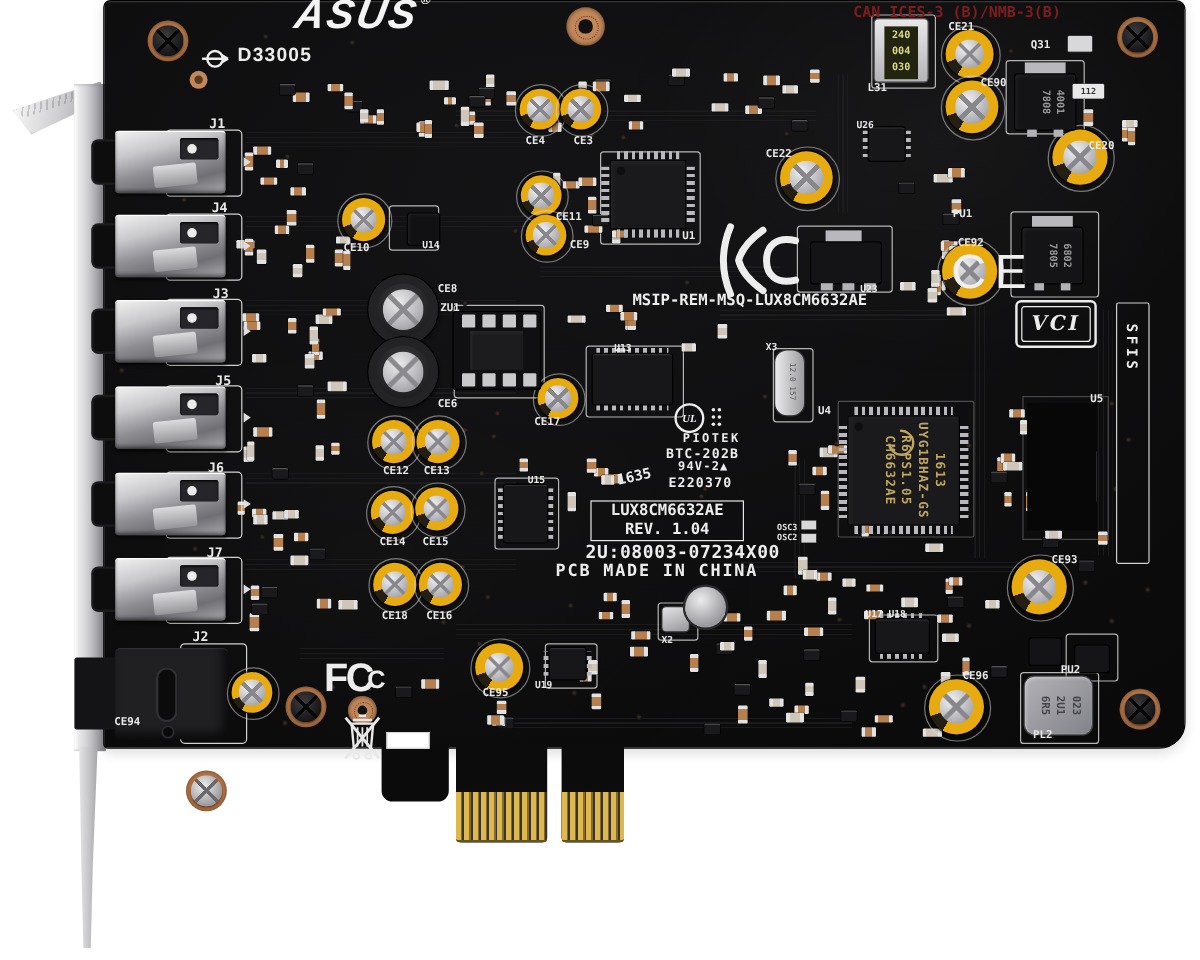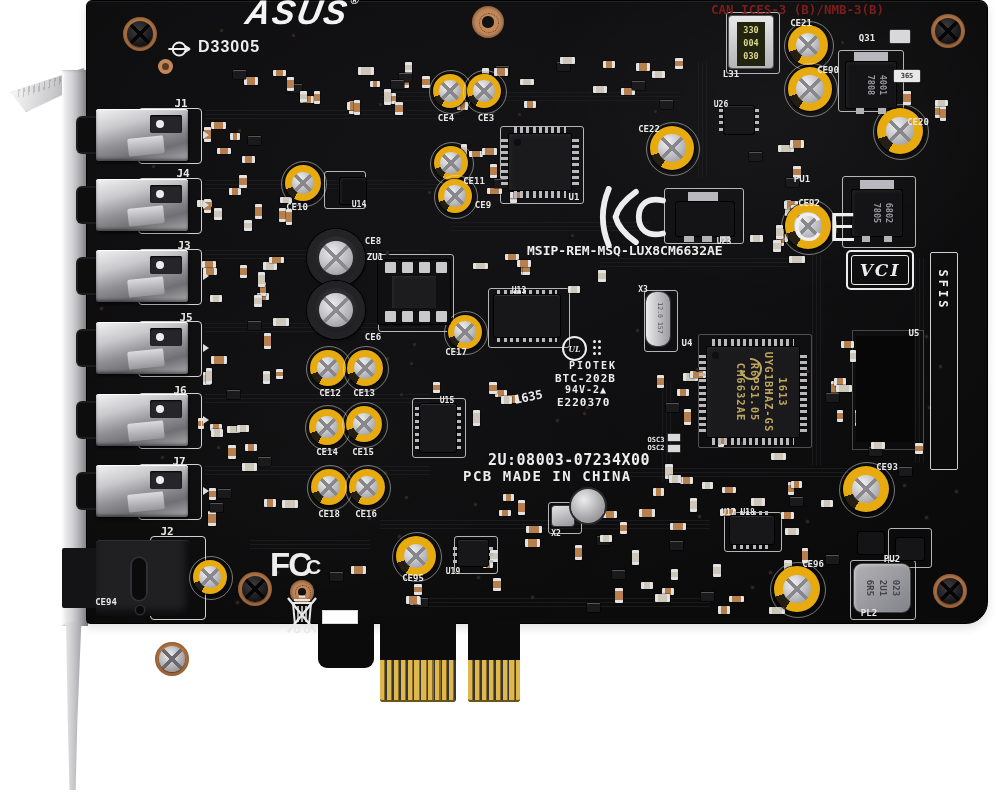--- a/index.html
+++ b/index.html
@@ -576,37 +576,37 @@
       <div style="position: absolute; left: 860px; top: 180px; width: 34px; height: 12px; background: rgb(185, 185, 189);"></div>
       <div style="position: absolute; left: 852px; top: 190px; width: 50px; height: 46px; background: rgb(20, 20, 22); border-radius: 2px; box-shadow: rgb(0, 0, 0) 0px 0px 0px 1px, rgba(255, 255, 255, 0.07) 1px 1px 4px inset;"></div>
       <div style="position: absolute; left: 849px; top: 195px; width: 56px; height: 36px; transform: rotate(90deg); color: rgb(154, 154, 158); font: bold 8.5px / 12px &quot;DejaVu Sans Mono&quot;, monospace; text-align: center;">
         <div>6802</div>
         <div>7805</div>
       </div>
       <div style="position: absolute; left: 862px; top: 236px; width: 8px; height: 6px; background: rgb(179, 179, 183);"></div>
       <div style="position: absolute; left: 884px; top: 236px; width: 8px; height: 6px; background: rgb(179, 179, 183);"></div>
       <div style="position: absolute; left: 729px; top: 16px; width: 44px; height: 52px; background: linear-gradient(rgb(232, 232, 234), rgb(180, 180, 184)); border-radius: 3px; box-shadow: rgb(85, 85, 85) 0px 0px 0px 1px;"></div>
       <div style="position: absolute; left: 737px; top: 22px; width: 28px; height: 42px; background: rgb(35, 36, 15); text-align: center; color: rgb(216, 217, 140); font: bold 8.5px / 13px &quot;DejaVu Sans Mono&quot;, monospace; padding-top: 2px;">
-        <div>330</div>
+        <div>240</div>
         <div>004</div>
         <div>030</div>
       </div>
       <div style="position: absolute; left: 854px; top: 564px; width: 56px; height: 48px; background: linear-gradient(140deg, rgb(178, 178, 182), rgb(130, 130, 138)); border-radius: 8px; box-shadow: rgb(68, 68, 68) 0px 0px 0px 1px, rgba(255, 255, 255, 0.4) 1px 1px 3px inset;"></div>
       <div style="position: absolute; left: 854px; top: 568px; width: 56px; height: 40px; transform: rotate(90deg); color: rgb(68, 68, 74); text-align: center; font: bold 9px / 13px &quot;DejaVu Sans Mono&quot;, monospace;">
         <div>023</div>
         <div>2U1</div>
         <div>6R5</div>
       </div>
       <div style="position: absolute; left: 646px; top: 292px; width: 24px; height: 54px; background: linear-gradient(90deg, rgb(236, 236, 238), rgb(156, 156, 160)); border-radius: 10px; box-shadow: rgb(51, 51, 51) 0px 0px 0px 1px;"></div>
       <div style="position: absolute; left: 628px; top: 312px; width: 60px; height: 12px; transform: rotate(90deg); color: rgb(85, 85, 90); text-align: center; font: 6.5px &quot;DejaVu Sans Mono&quot;, monospace;">12.0 157</div>
       <div style="position: absolute; left: 552px; top: 506px; width: 22px; height: 20px; background: linear-gradient(160deg, rgb(228, 228, 230), rgb(151, 151, 155)); border-radius: 3px; box-shadow: rgb(51, 51, 51) 0px 0px 0px 1px;"></div>
       <div style="position: absolute; left: 571px; top: 489px; width: 34px; height: 34px; border-radius: 50%; background: radial-gradient(circle at 38% 32%, rgb(236, 236, 238), rgb(154, 154, 158) 70%); box-shadow: rgb(42, 42, 44) 0px 0px 0px 2px;"></div>
       <div style="position: absolute; left: 890px; top: 30px; width: 20px; height: 13px; background: rgb(216, 216, 218); border-radius: 1px; box-shadow: rgb(85, 85, 85) 0px 0px 0px 0.5px;"></div>
       <div style="position: absolute; left: 894px; top: 70px; width: 26px; height: 12px; background: rgb(232, 232, 232); border-radius: 1px; box-shadow: rgb(85, 85, 85) 0px 0px 0px 0.5px;"></div>
-      <div style="position: absolute; left: 894px; top: 70px; width: 26px; height: 12px; font: bold 7px / 12px &quot;DejaVu Sans Mono&quot;, monospace; color: rgb(51, 51, 51); text-align: center;">365</div>
+      <div style="position: absolute; left: 894px; top: 70px; width: 26px; height: 12px; font: bold 7px / 12px &quot;DejaVu Sans Mono&quot;, monospace; color: rgb(51, 51, 51); text-align: center;">112</div>
       <div style="position: absolute; left: 668px; top: 434px; width: 12px; height: 7px; background: rgb(217, 217, 217); box-shadow: rgb(85, 85, 85) 0px 0px 0px 0.5px;"></div>
       <div style="position: absolute; left: 668px; top: 445px; width: 12px; height: 7px; background: rgb(217, 217, 217); box-shadow: rgb(85, 85, 85) 0px 0px 0px 0.5px;"></div>
       <div style="position: absolute; left: 472px; top: 6px; width: 32px; height: 32px; border-radius: 50%; background: rgb(194, 136, 90); box-shadow: rgba(0, 0, 0, 0.6) 0px 0px 4px inset;"></div>
       <div style="position: absolute; left: 479.2px; top: 13.2px; width: 17.6px; height: 17.6px; border-radius: 50%; border: 1px dotted rgb(110, 68, 38);"></div>
       <div style="position: absolute; left: 482.4px; top: 16.4px; width: 11.2px; height: 11.2px; border-radius: 50%; background: rgb(17, 17, 17);"></div>
       <div style="position: absolute; left: 290px; top: 580px; width: 24px; height: 24px; border-radius: 50%; background: rgb(194, 136, 90); box-shadow: rgba(0, 0, 0, 0.6) 0px 0px 4px inset;"></div>
       <div style="position: absolute; left: 295.4px; top: 585.4px; width: 13.2px; height: 13.2px; border-radius: 50%; border: 1px dotted rgb(110, 68, 38);"></div>
       <div style="position: absolute; left: 297.8px; top: 587.8px; width: 8.4px; height: 8.4px; border-radius: 50%; background: rgb(17, 17, 17);"></div>
       <div style="position: absolute; left: 158px; top: 59px; width: 15px; height: 15px; border-radius: 50%; background: rgb(194, 136, 90);"></div>
       <div style="position: absolute; left: 162px; top: 63px; width: 7px; height: 7px; border-radius: 50%; background: rgb(92, 58, 34);"></div>
@@ -686,20 +686,24 @@
       <path d="M44 6 C30 16 25 24 23 32 C25 40 30 48 44 58" stroke="#ededed" stroke-width="6" fill="none" stroke-linecap="round"></path>
       <path d="M72 15 C55 11 47 20 47 32 C47 44 55 53 72 49" stroke="#ededed" stroke-width="6" fill="none" stroke-linecap="round"></path>
     </svg>
     <div id="ce">CE</div>
     <div id="vci">
         <i></i>
         <span>VCI</span>
       </div>
     <div id="sfisbox"></div>
     <div id="sfis">SFIS</div>
+    <div id="modelbox">
+      <span>LUX8CM6632AE</span>
+      <span>REV. 1.04</span>
+    </div>
     <div id="partno">2U:08003-07234X00</div>
     <div id="origin">PCB MADE IN CHINA</div>
     <div id="ullogo">
         <span>UL</span>
       </div>
     <div id="dots">
         <b></b>
         <b></b>
         <b></b>
         <b></b>

